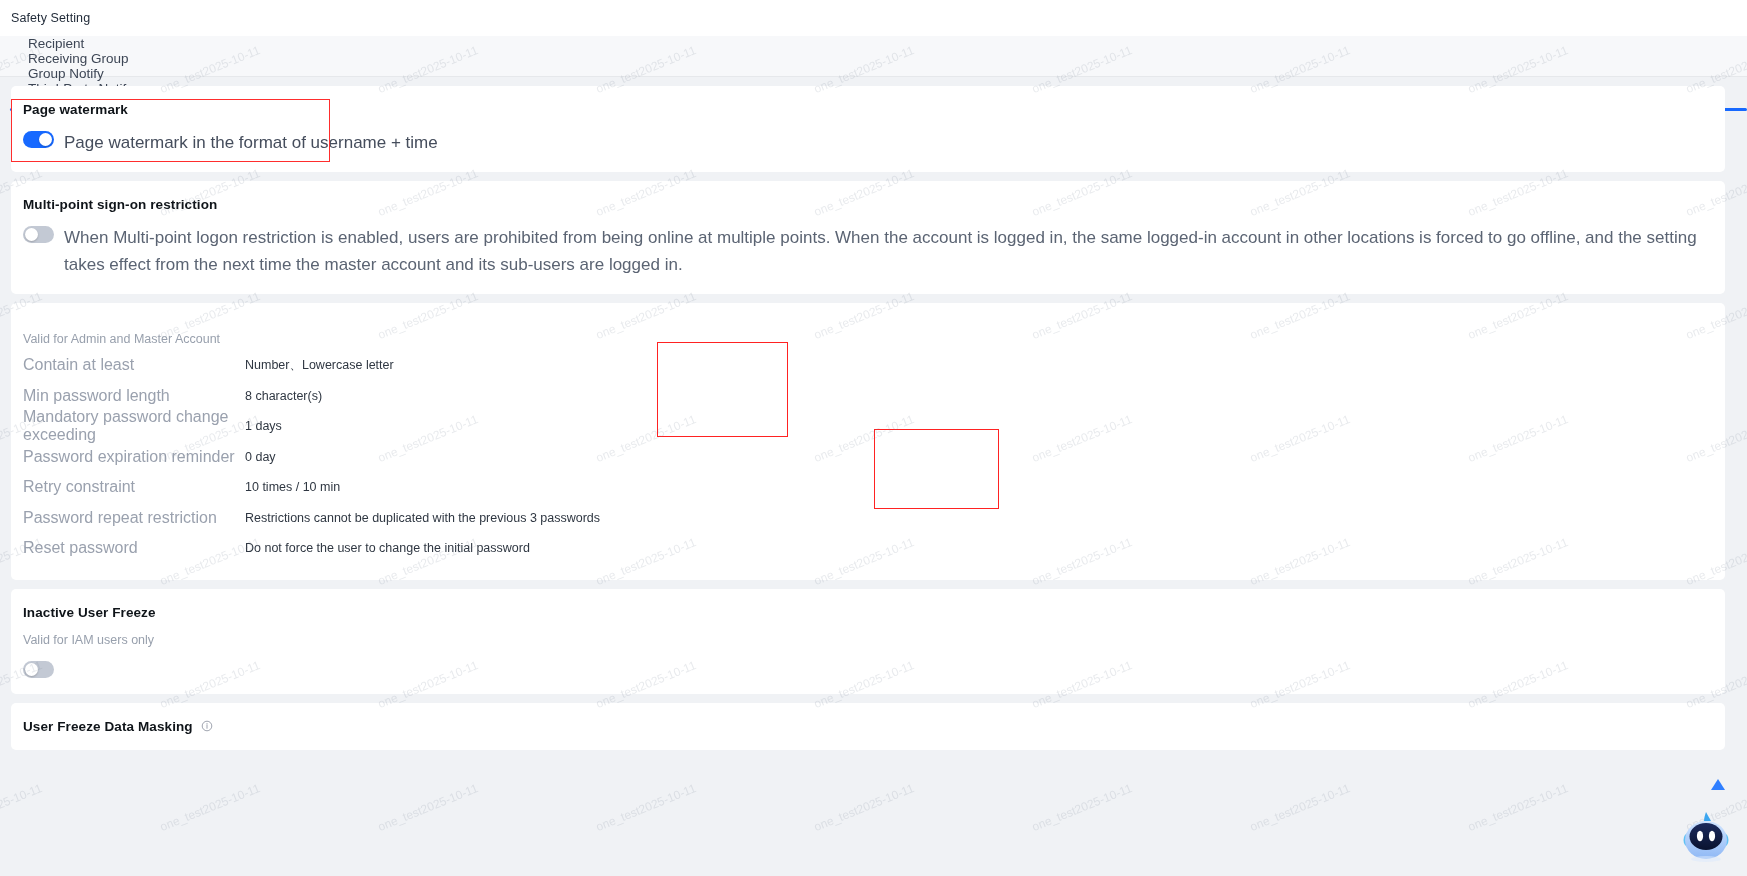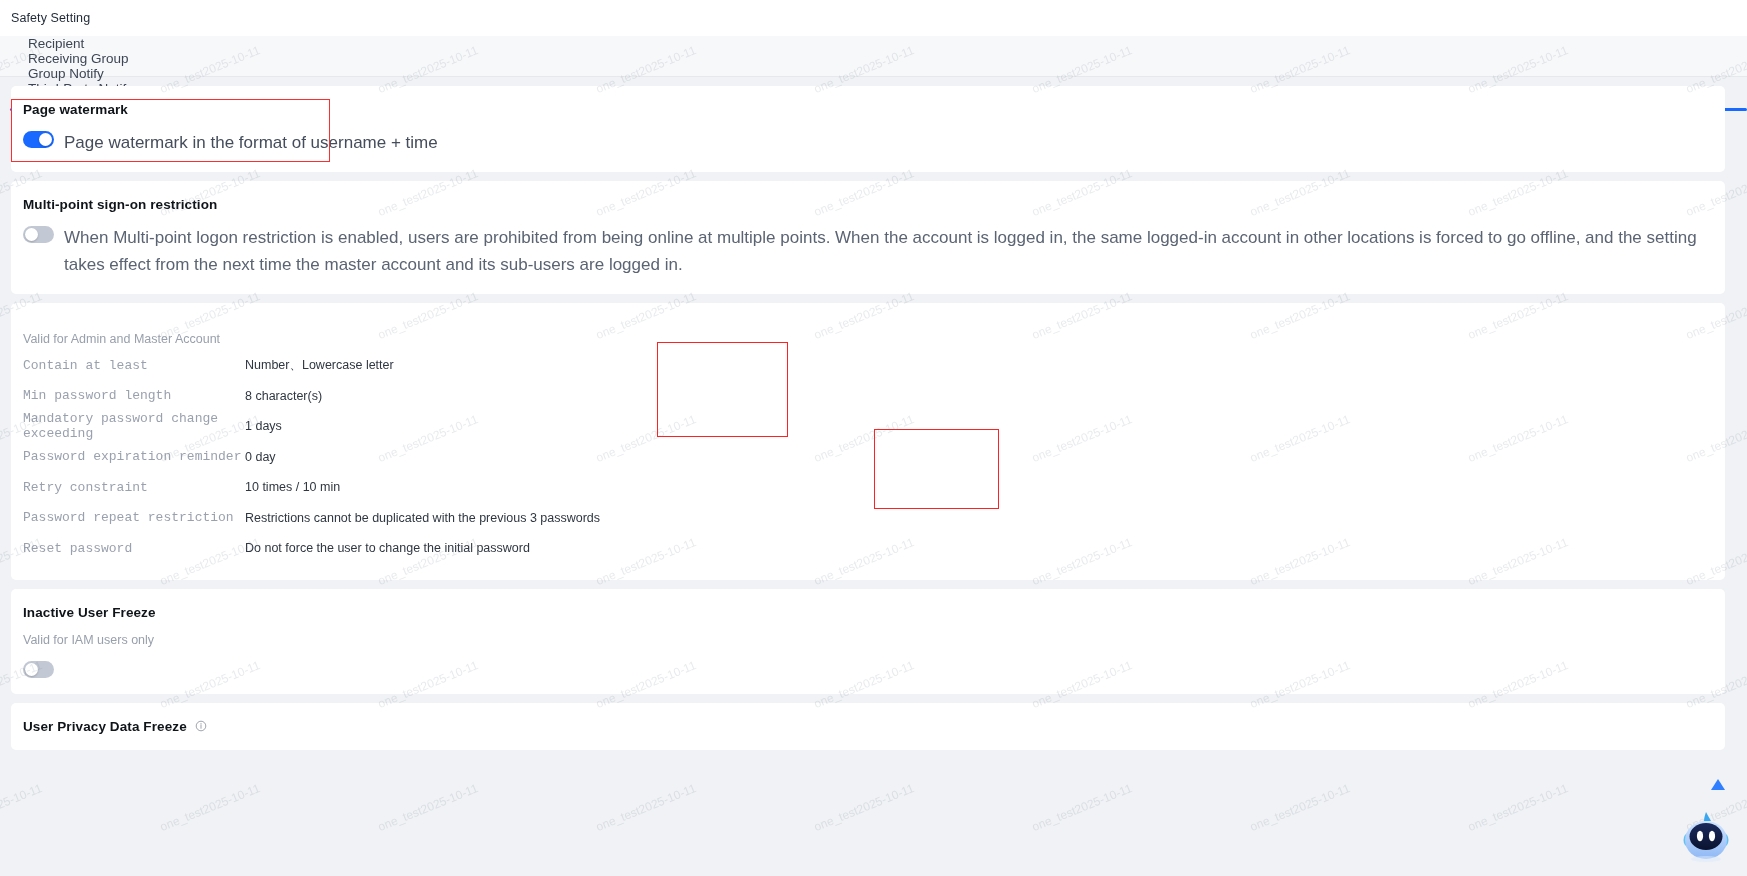--- a/index.html
+++ b/index.html
@@ -123,21 +123,21 @@
   .switch-label.dark { color: #454d5c; }
 
   
   .pw-rows { margin-top: 4px; }
   .pw-row {
     display: flex; align-items: center;
     height: 30.5px;
   }
   .pw-key {
     width: 222px; flex: 0 0 222px;
-    font-size: 13px; color: #9aa1ae; font-family: Liberation Mono, monospace;
+    font-size: 16px; color: #9aa1ae;
   }
   .pw-val {
     font-size: 12.5px; color: #2f3742;
   }
 
   .edit-icon { display: inline-flex; cursor: pointer; }
   .info-icon { display: inline-flex; cursor: pointer; }
 
   
   .annot {
@@ -237,21 +237,21 @@
       <div class="subtle-note">Valid for IAM users only</div>
       <div class="switch-row">
         <div class="switch">
             <span class="knob"></span>
           </div>
       </div>
     </div>
 
     <div class="card">
       <div class="card-title">
-        <span>User Privacy Data Freeze</span>
+        <span>User Freeze Data Masking</span>
         <span class="info-icon">
           <svg width="12" height="12" viewBox="0 0 16 16" fill="none" stroke="#8a919e" stroke-width="1.1">
             <circle cx="8" cy="8" r="6.4"></circle>
             <path d="M8 7.1v4M8 4.7v.9" stroke-linecap="round"></path>
           </svg>
         </span>
       </div>
     </div>
 
   </div>

